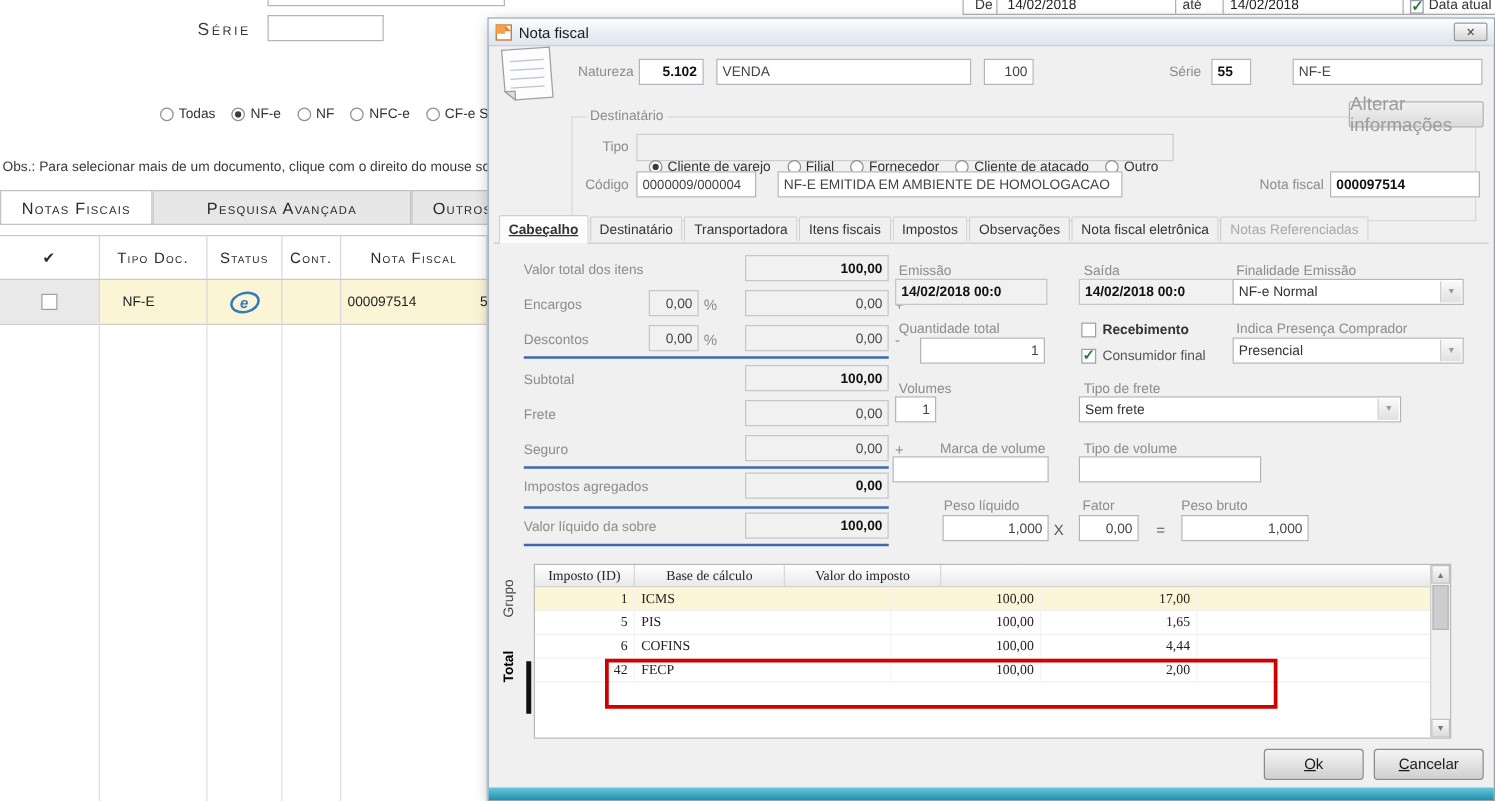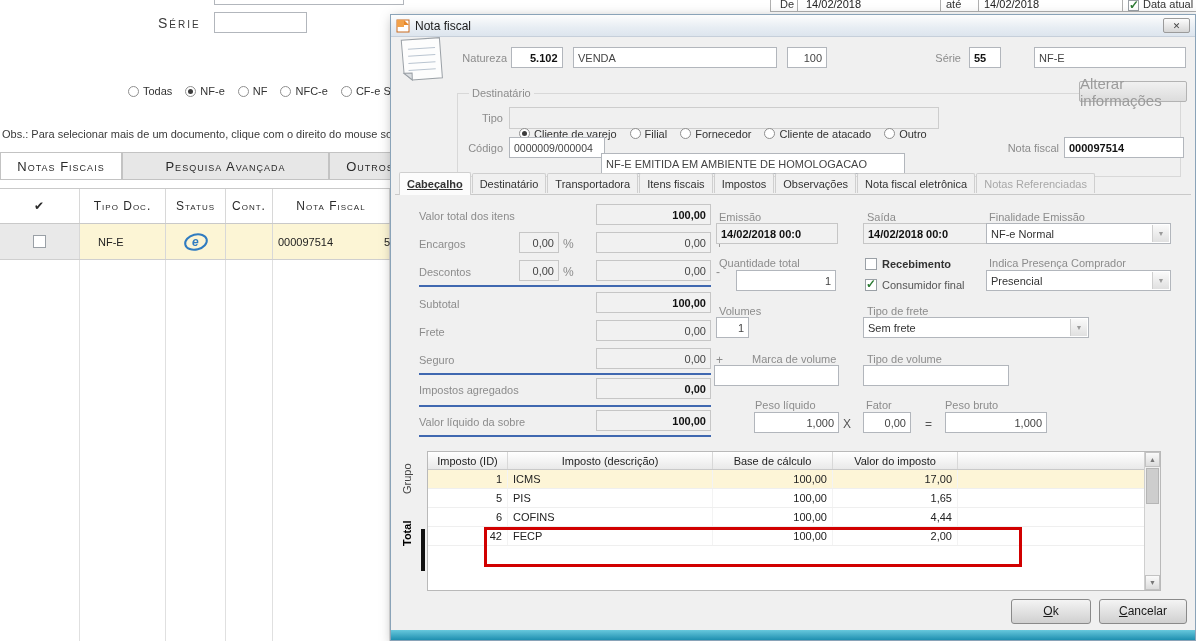--- a/index.html
+++ b/index.html
@@ -249,21 +249,21 @@
       <div class="rad">
         <span class="rdot"></span>
         <span>Outro</span>
       </div>
     </div>
 
     <div class="btn-disabled" style="left:688px; top:66px; width:108px;">Alterar informações</div>
 
     <div class="lbl r" style="left:40px; top:127px; width:72px;">Código</div>
     <div class="inp" style="left:118px; top:122px; width:96px; font-size:10.5px;">0000009/000004</div>
-    <div class="inp" style="left:210px; top:122px; width:304px;margin-top:16px;">NF-E EMITIDA EM AMBIENTE DE HOMOLOGACAO</div>
+    <div class="inp" style="left:231px; top:122px; width:276px;">NF-E EMITIDA EM AMBIENTE DE HOMOLOGACAO</div>
     <div class="lbl r" style="left:590px; top:127px; width:78px;">Nota fiscal</div>
     <div class="inp b" style="left:673px; top:122px; width:120px;">000097514</div>
 
     <div class="tabline" style="left:4px; top:179px; width:796px;"></div>
     <div class="tabs" style="left:8px; top:157px;">
       <div class="dtab active">Cabeçalho</div>
       <div class="dtab">Destinatário</div>
       <div class="dtab">Transportadora</div>
       <div class="dtab">Itens fiscais</div>
       <div class="dtab">Impostos</div>
@@ -335,21 +335,21 @@
     <div class="cbrow" style="left:474px; top:243px;">
       <span class="cbox"></span>
       <span style="font-weight:bold; color:#333;">Recebimento</span>
     </div>
     <div class="cbrow" style="left:474px; top:264px;">
       <span class="cbox on"></span>
       <span style="color:#555;">Consumidor final</span>
     </div>
 
     <div class="lbl" style="left:476px; top:290px;">Tipo de frete</div>
-    <div class="dd" style="left:472px; top:302px; width:226px;">
+    <div class="dd" style="left:472px; top:302px; width:258px;">
       <span>Sem frete</span>
       <span class="ddarrow">▼</span>
     </div>
 
     <div class="lbl" style="left:476px; top:338px;">Tipo de volume</div>
     <div class="inp" style="left:472px; top:350px; width:146px;"></div>
 
     <div class="lbl" style="left:598px; top:196px;">Finalidade Emissão</div>
     <div class="dd" style="left:595px; top:208px; width:185px;">
       <span>NF-e Normal</span>
@@ -359,25 +359,24 @@
     <div class="lbl" style="left:598px; top:242px;">Indica Presença Comprador</div>
     <div class="dd" style="left:595px; top:255px; width:185px;">
       <span>Presencial</span>
       <span class="ddarrow">▼</span>
     </div>
 
     <div class="vtab" style="left:10px; top:440px; height:48px;">Grupo</div>
     <div class="vtab sel" style="left:10px; top:494px; height:48px;">Total</div>
     <div style="position:absolute; left:30px; top:514px; width:4px; height:42px; background:#111;"></div>
 
-    <div class="imtbl" style="left:36px; top:436px; width:734px; height:140px;">
+    <div class="imtbl" style="left:36px; top:436px; width:734px; height:140px;font-family:Liberation Serif, serif;">
       <div class="imcols">
         <div class="imhead">
           <div class="col-id">Imposto (ID)</div>
-          <div class="col-desc" style="justify-content:center;">Imposto (descrição)</div>
           <div class="col-base" style="justify-content:center;">Base de cálculo</div>
           <div class="col-val" style="justify-content:center;">Valor do imposto</div>
           <div class="col-fill"></div>
         </div>
         <div class="imrow hl">
           <div class="col-id">1</div>
           <div class="col-desc">ICMS</div>
           <div class="col-base">100,00</div>
           <div class="col-val">17,00</div>
           <div class="col-fill"></div>

